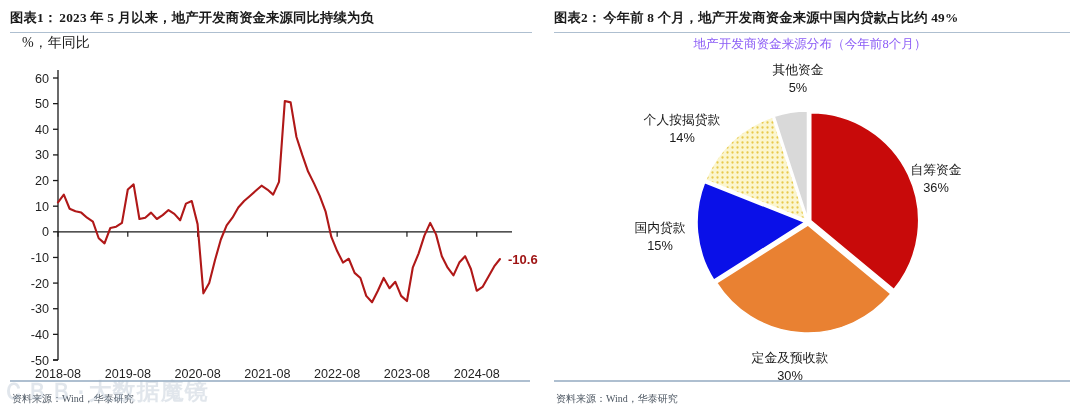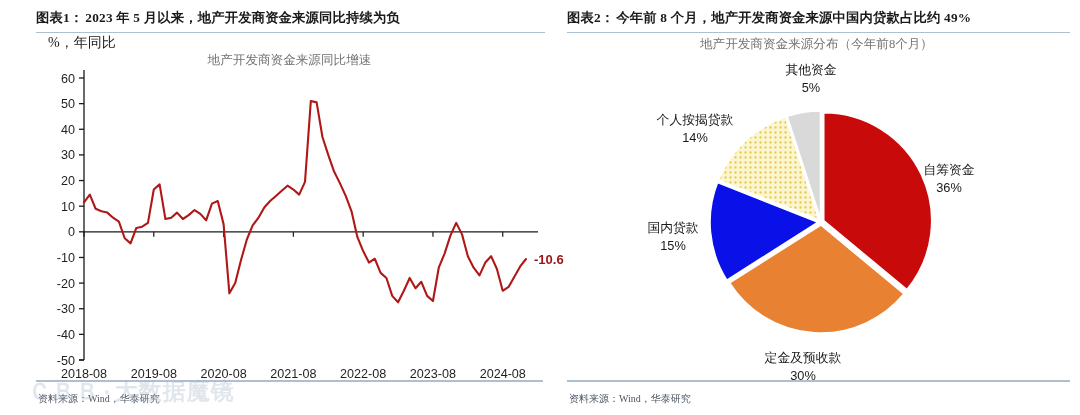--- a/index.html
+++ b/index.html
@@ -12,21 +12,20 @@
     height: 415px;
     font-family: "Liberation Serif", "DejaVu Serif", serif;
     overflow: hidden;
     position: relative;
   }
   .page {
     display: flex;
     width: 1080px;
     height: 415px;
     box-sizing: border-box;
-    padding-left: 26px;
   }
   .panel {
     width: 540px;
     height: 415px;
     position: relative;
     box-sizing: border-box;
     padding: 0 14px;
   }
   .panel-left  { padding-left: 10px; padding-right: 8px; }
   .panel-right { padding-left: 14px; padding-right: 10px; }
@@ -77,21 +76,21 @@
     color: #1a1a1a;
     white-space: nowrap;
   }
   .chart-subtitle {
     position: absolute;
     top: 52px;
     left: 0;
     right: 0;
     text-align: center;
     font-size: 12.6px;
-    color: #737373;
+    color: #8b5cf6;
     white-space: nowrap;
   }
   .panel-right .chart-subtitle { top: 36px; }
 
   .plot-area { position: absolute; left: 0; top: 0; }
 
   svg { display: block; }
   .tick-label {
     font-family: "Liberation Sans", "DejaVu Sans", sans-serif;
     font-size: 12.6px;
@@ -137,21 +136,20 @@
 <div class="page">
 
   <div class="panel panel-left">
 
     <div class="exhibit-title">
       <span class="tag">图表1：</span><span>2023 年 5 月以来，地产开发商资金来源同比持续为负</span>
     </div>
     <div class="title-rule"></div>
 
     <div class="axis-unit">%，年同比</div>
-    <div class="chart-subtitle">地产开发商资金来源同比增速</div>
 
     <div class="plot-area">
       <svg id="line-chart-svg" width="540" height="385" viewBox="0 0 540 385">
           <line x1="58" y1="70" x2="58" y2="360" stroke="#1a1a1a" stroke-width="1.3"></line>
           <line x1="53" y1="360" x2="58" y2="360" stroke="#1a1a1a" stroke-width="1.3"></line>
           <text x="49" y="364.5" text-anchor="end" class="tick-label">-50</text>
           <line x1="53" y1="334.3636363636364" x2="58" y2="334.3636363636364" stroke="#1a1a1a" stroke-width="1.3"></line>
           <text x="49" y="338.8636363636364" text-anchor="end" class="tick-label">-40</text>
           <line x1="53" y1="308.72727272727275" x2="58" y2="308.72727272727275" stroke="#1a1a1a" stroke-width="1.3"></line>
           <text x="49" y="313.22727272727275" text-anchor="end" class="tick-label">-30</text>

